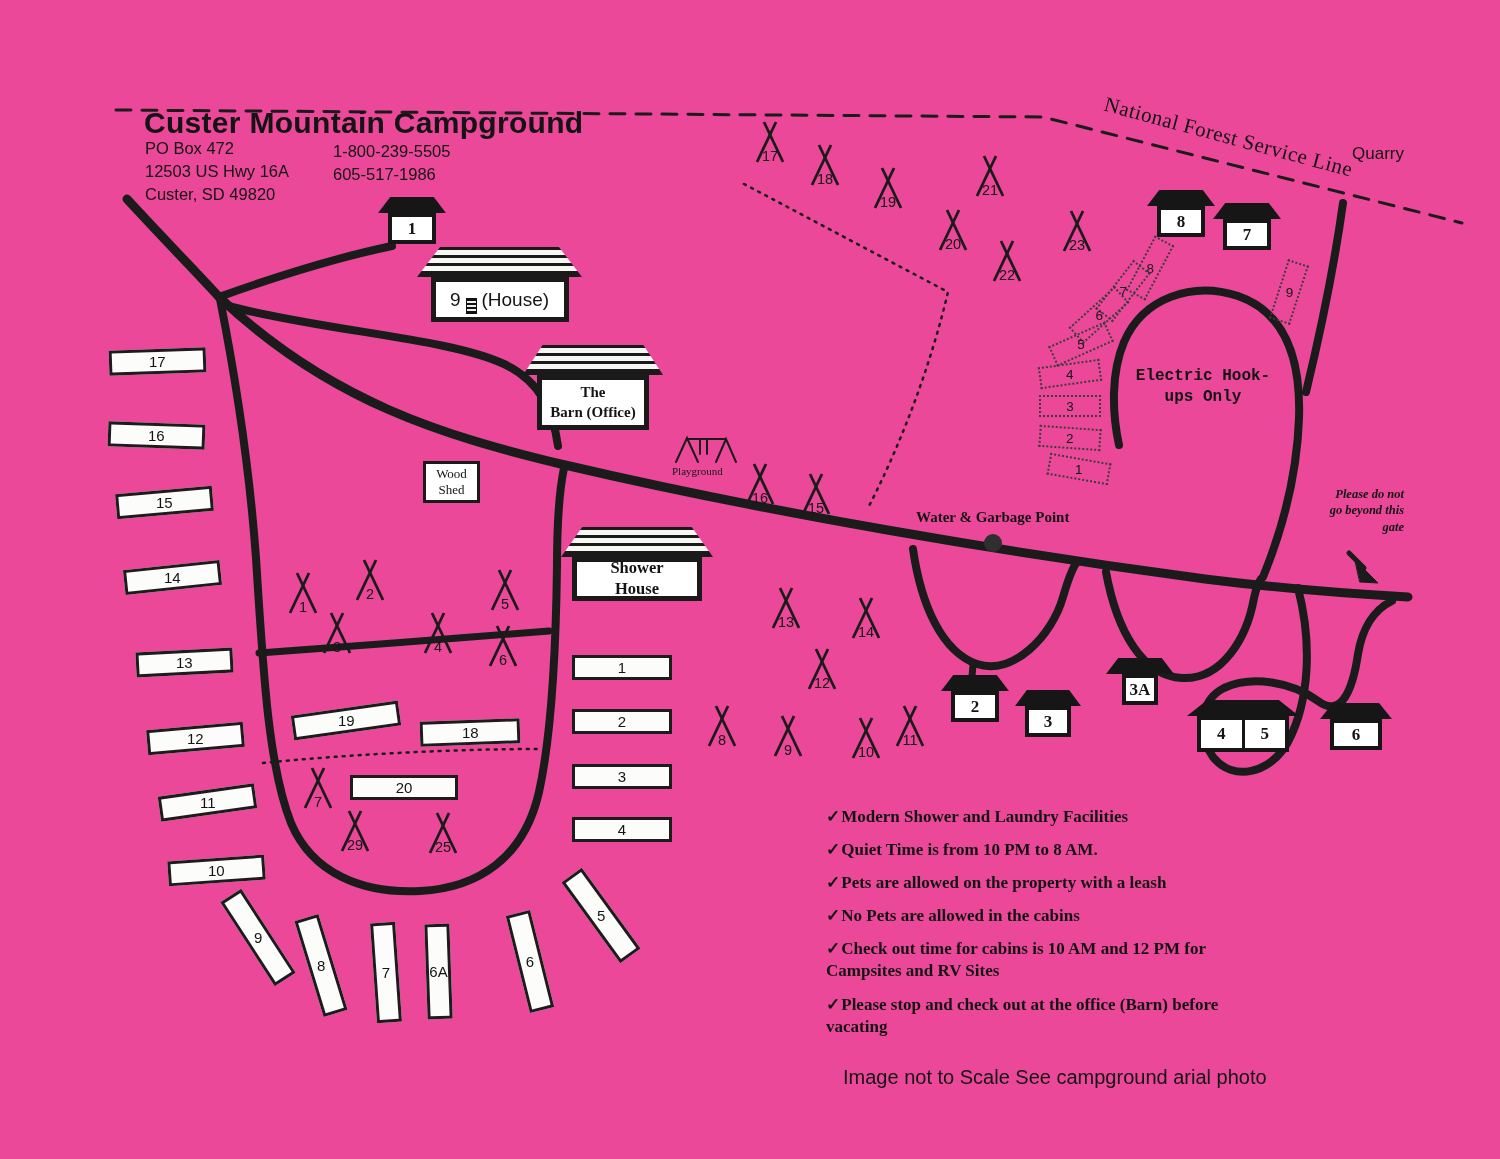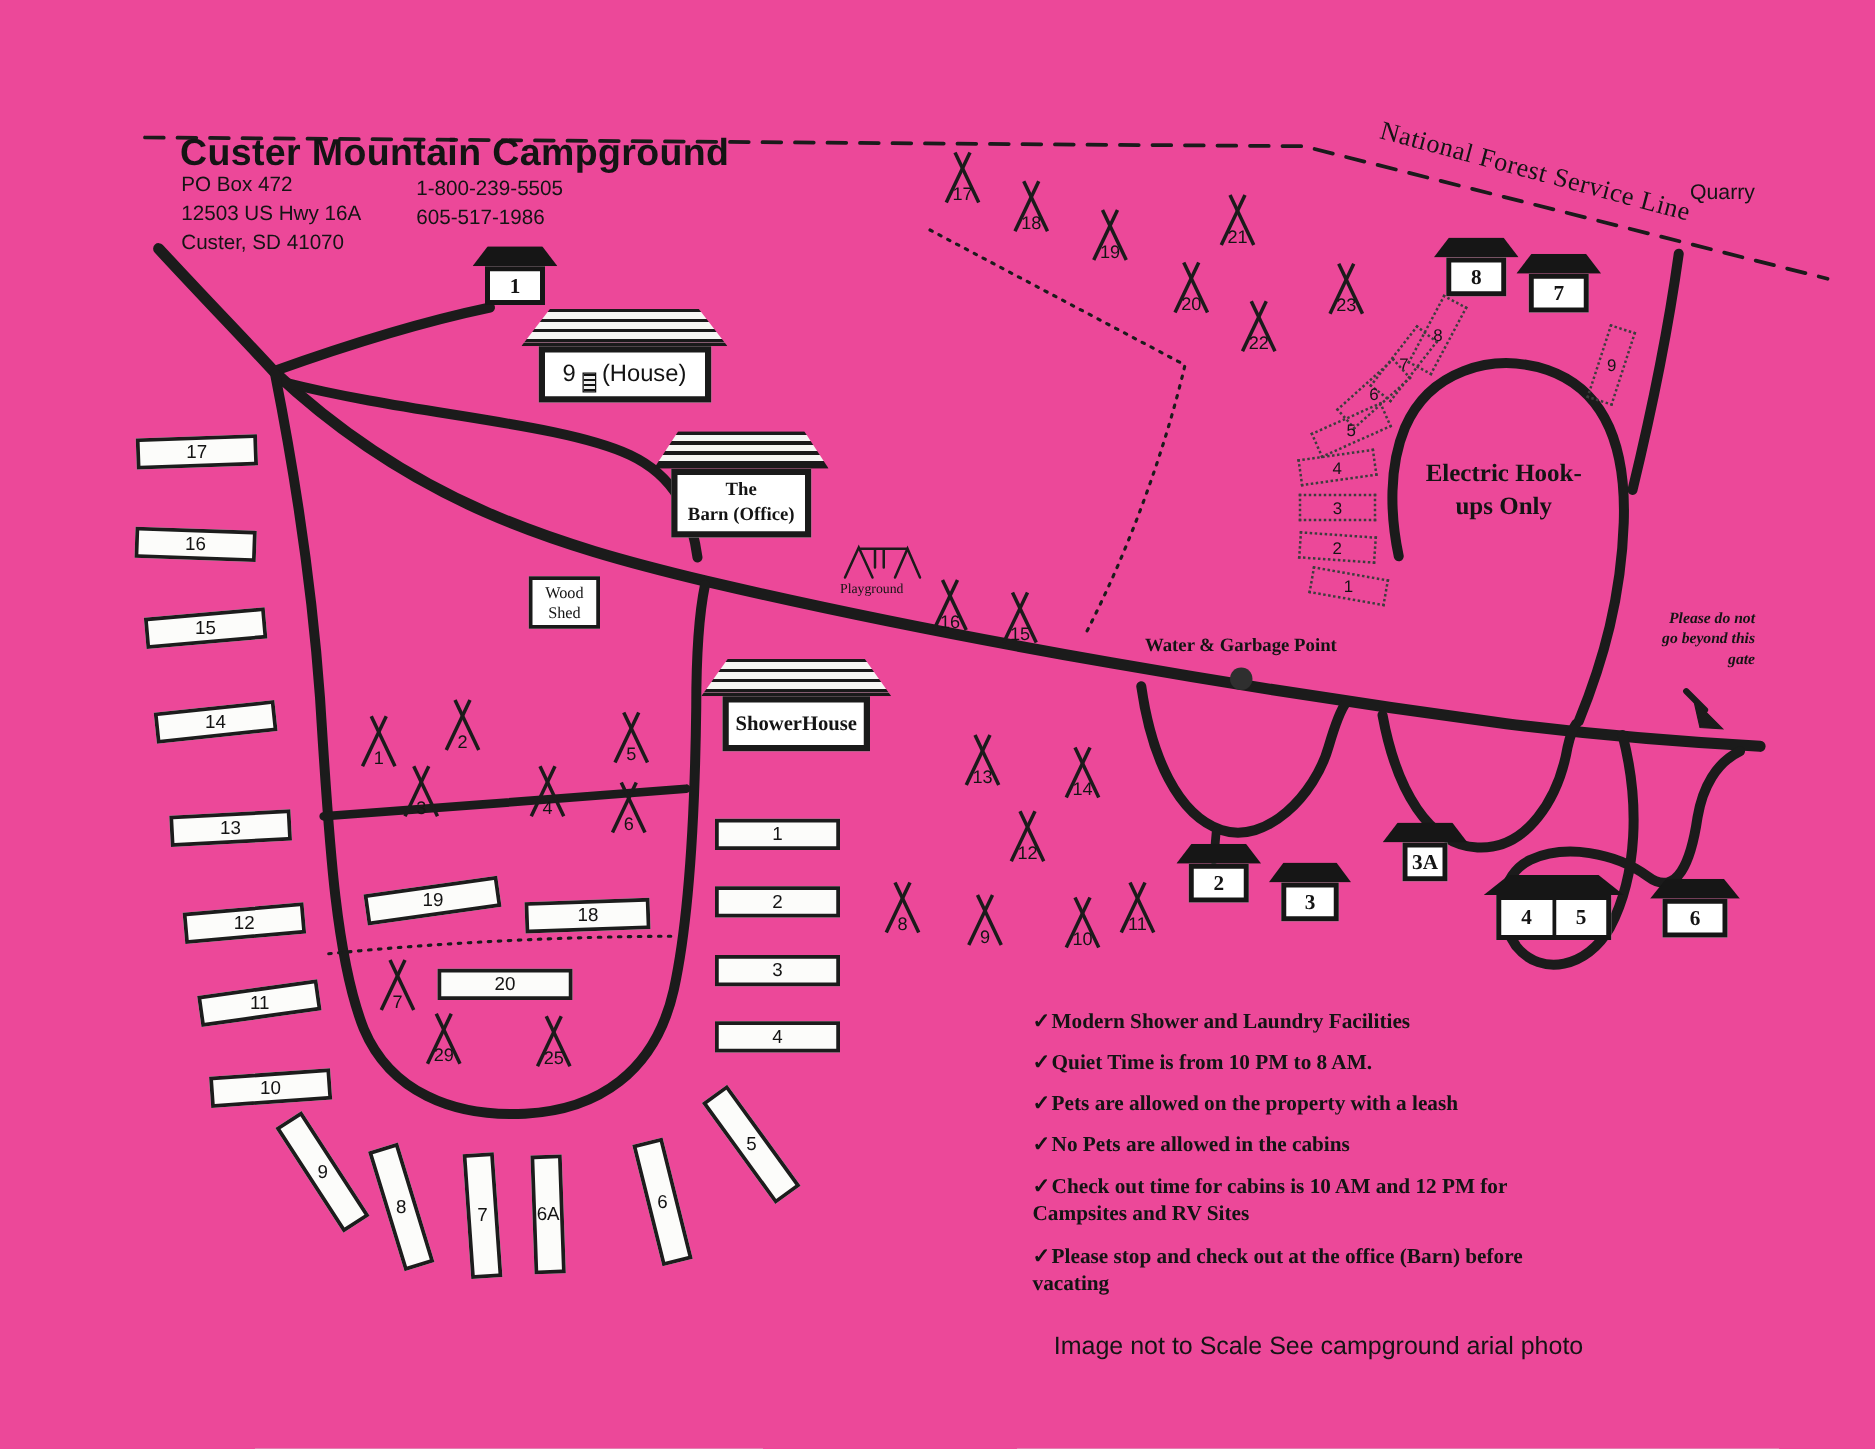--- a/index.html
+++ b/index.html
@@ -8,21 +8,21 @@
   #roads { position:absolute; left:0; top:0; }
 
   
   #title { position:absolute; left:144px; top:106px; font-size:30px; font-weight:bold; letter-spacing:.3px; }
   #addr  { position:absolute; left:145px; top:137px; font-size:16.5px; line-height:23px; }
   #phones{ position:absolute; left:333px; top:140px; font-size:16.5px; line-height:23px; }
 
   
   #forest { position:absolute; left:1108px; top:92px; width:370px; font-family:"Liberation Serif",serif; font-size:21px; letter-spacing:.5px; transform:rotate(15deg); transform-origin:0 0; }
   #quarry { position:absolute; left:1352px; top:144px; font-size:17px; }
-  #electric { position:absolute; left:1128px; top:366px; width:150px; text-align:center; font-family:Liberation Serif, serif; font-weight:bold; font-size:20px; line-height:1.3; }
+  #electric { position:absolute; left:1128px; top:366px; width:150px; text-align:center; font-family:Liberation Mono, monospace; font-weight:bold; font-size:16px; line-height:1.3; }
   #waterlabel { position:absolute; left:916px; top:509px; font-family:"Liberation Serif",serif; font-weight:bold; font-size:15px; }
   #gatelabel { position:absolute; left:1320px; top:486px; width:84px; text-align:right; font-family:"Liberation Serif",serif; font-weight:bold; font-size:12.5px; line-height:1.3;font-style:italic; }
   #playlabel { position:absolute; left:672px; top:465px; font-size:11px; font-family:"Liberation Serif",serif; }
   #footer { position:absolute; left:843px; top:1066px; font-size:20px; }
 
   
   #rules { position:absolute; left:826px; top:806px; width:450px; font-family:"Liberation Serif",serif; font-weight:bold; font-size:17px; }
   .rule { margin-bottom:11px; line-height:1.3; }
   .check { margin-right:1px; }
 
@@ -50,21 +50,21 @@
   .bldg .bbody { border:5px solid #1a1a1a; background:#fff; display:flex; align-items:center; justify-content:center; text-align:center; }
   #house { left:417px; top:247px; }
   #house .roof { width:165px; height:30px; }
   #house .bbody { width:138px; height:45px; font-size:19px; gap:5px; }
   .door { display:inline-block; width:11px; height:16px; background:repeating-linear-gradient(0deg,#111 0 2px,#eee 2px 4px); border:1px solid #111; align-self:flex-end; margin-bottom:3px; }
   #barn { left:523px; top:345px; }
   #barn .roof { width:140px; height:30px; }
   #barn .bbody { width:112px; height:55px; font-family:"Liberation Serif",serif; font-weight:bold; font-size:15px; flex-direction:column; line-height:1.3; }
   #shower { left:561px; top:527px; }
   #shower .roof { width:152px; height:30px; }
-  #shower .bbody { width:118px; height:44px; font-family:"Liberation Serif",serif; font-weight:bold; font-size:16.5px; line-height:1.25; }
+  #shower .bbody { width:130px; height:44px; font-family:"Liberation Serif",serif; font-weight:bold; font-size:16.5px; flex-direction:column; line-height:1.25; }
   #woodshed { position:absolute; left:423px; top:461px; width:57px; height:42px; border:3px solid #1a1a1a; background:#fff; display:flex; flex-direction:column; align-items:center; justify-content:center; font-family:"Liberation Serif",serif; font-size:13px; line-height:1.2; }
 </style>
 </head>
 <body>
 
 <div id="stage">
 
   <svg id="roads" width="1500" height="1159" viewBox="0 0 1500 1159">
     <g fill="none" stroke="#1b1b1b" stroke-linecap="round">
       <path stroke-width="3" stroke-dasharray="15 11" d="M116 110 L1043 117 L1462 223"></path>
@@ -87,21 +87,21 @@
         <path stroke-width="5" d="M1349 553 L1364 568"></path>
         <path d="M1355 560 L1378 583 L1360 582 Z" fill="#1b1b1b"></path>
       </g>
     </g>
   </svg>
 
   <h1 id="title">Custer Mountain Campground</h1>
   <div id="addr">
     <div>PO Box 472</div>
     <div>12503 US Hwy 16A</div>
-    <div>Custer, SD 41070</div>
+    <div>Custer, SD 49820</div>
   </div>
   <div id="phones">
     <div>1-800-239-5505</div>
     <div>605-517-1986</div>
   </div>
 
   <div id="forest">National Forest Service Line</div>
   <div id="quarry">Quarry</div>
   <div id="electric">Electric Hook-ups Only</div>
   <div id="waterlabel">Water &amp; Garbage Point</div>

